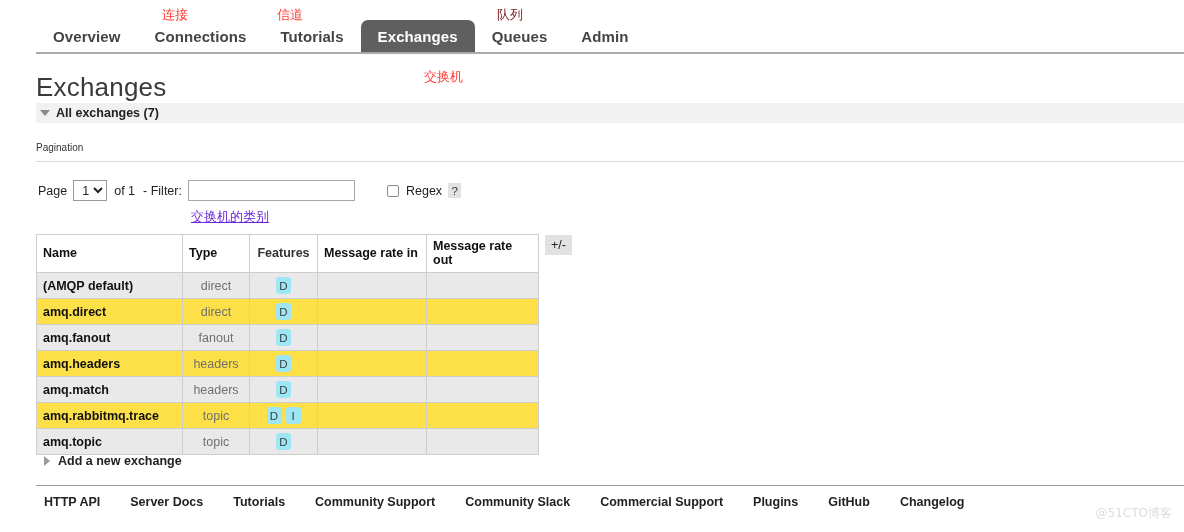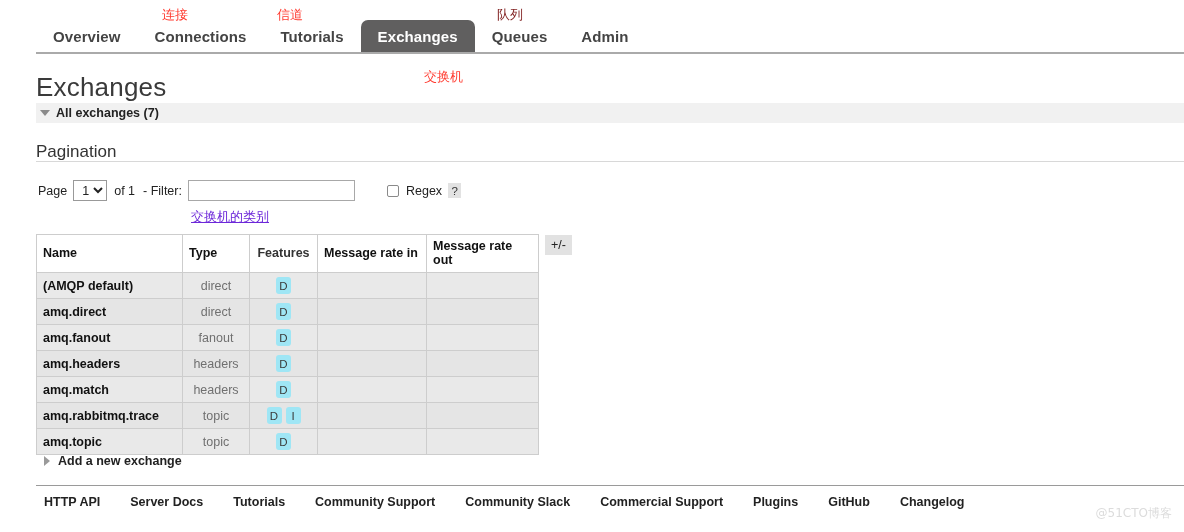--- a/index.html
+++ b/index.html
@@ -109,21 +109,21 @@
   #section-label {
     font-size: 12.5px;
     font-weight: bold;
     color: #222222;
   }
 
   
   #pagination-label {
     position: absolute;
     left: 36px; top: 142px;
-    font-size: 17px;
+    font-size: 10px;
     color: #333333;
   }
   #pagination-rule {
     position: absolute;
     left: 36px; top: 161px;
     width: 1148px;
     height: 1px;
     background: #d8d8d8;
   }
   #pagination-controls {
@@ -213,21 +213,21 @@
     height: 25px;
     vertical-align: middle;
   }
   .col-name  { width: 146px; }
   .col-type  { width: 67px; }
   .col-feat  { width: 68px; }
   .col-mri   { width: 109px; }
   .col-mro   { width: 112px; }
 
   tr.r-odd  td { background: #e9e9e9; }
-  tr.r-even td { background: #e5e5e5; }
+  tr.r-even td { background: #fde047; }
 
   td.c-name {
     font-weight: bold;
     color: #111111;
   }
   td.c-type {
     color: #707070;
     text-align: center;
   }
   td.c-feat {

